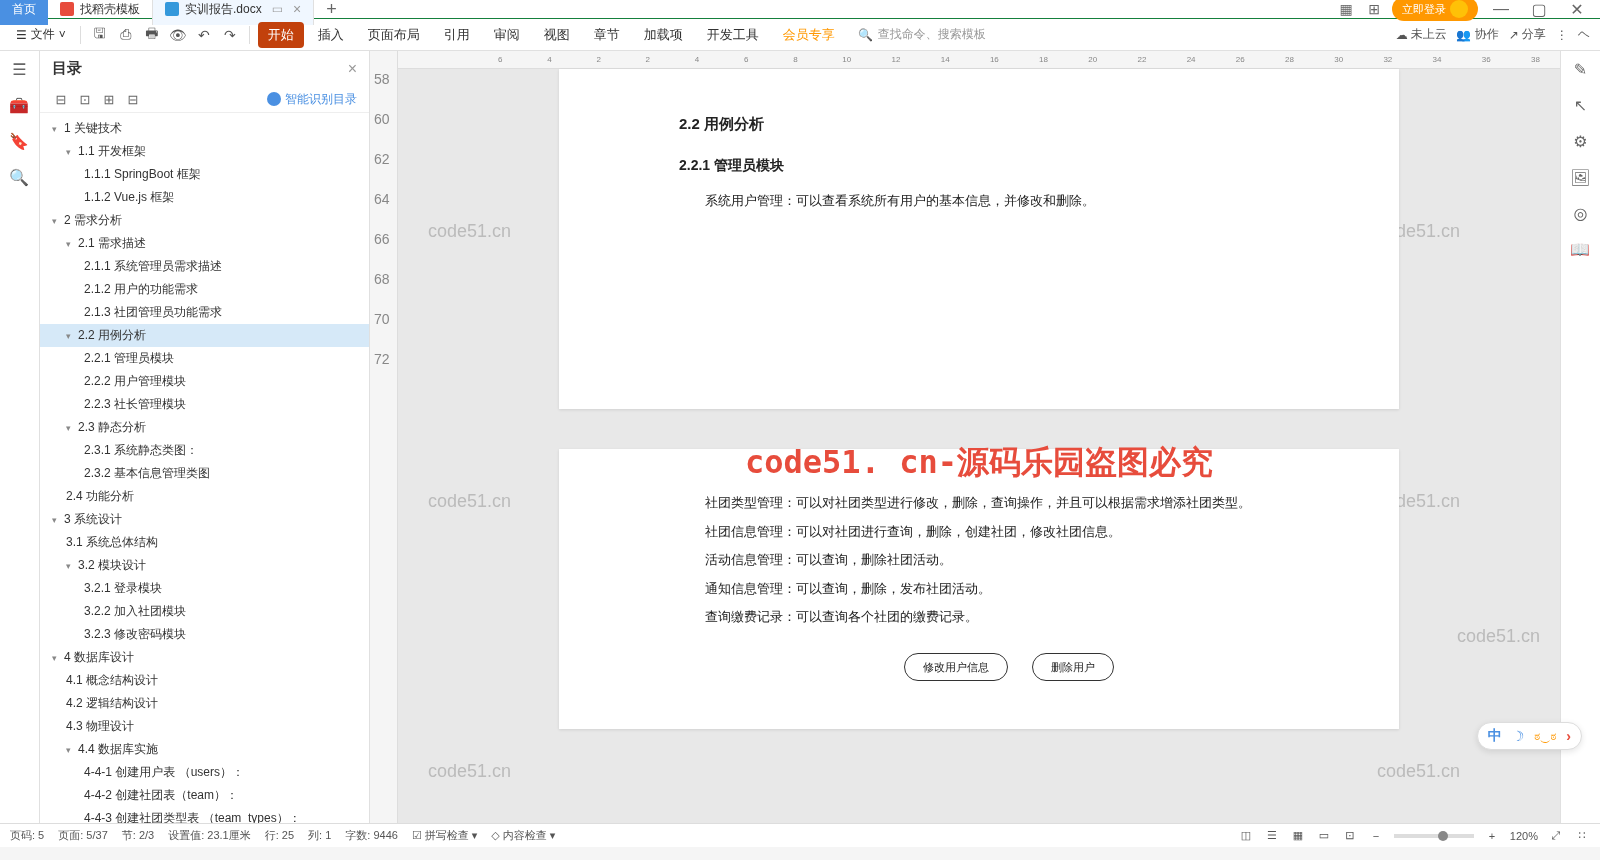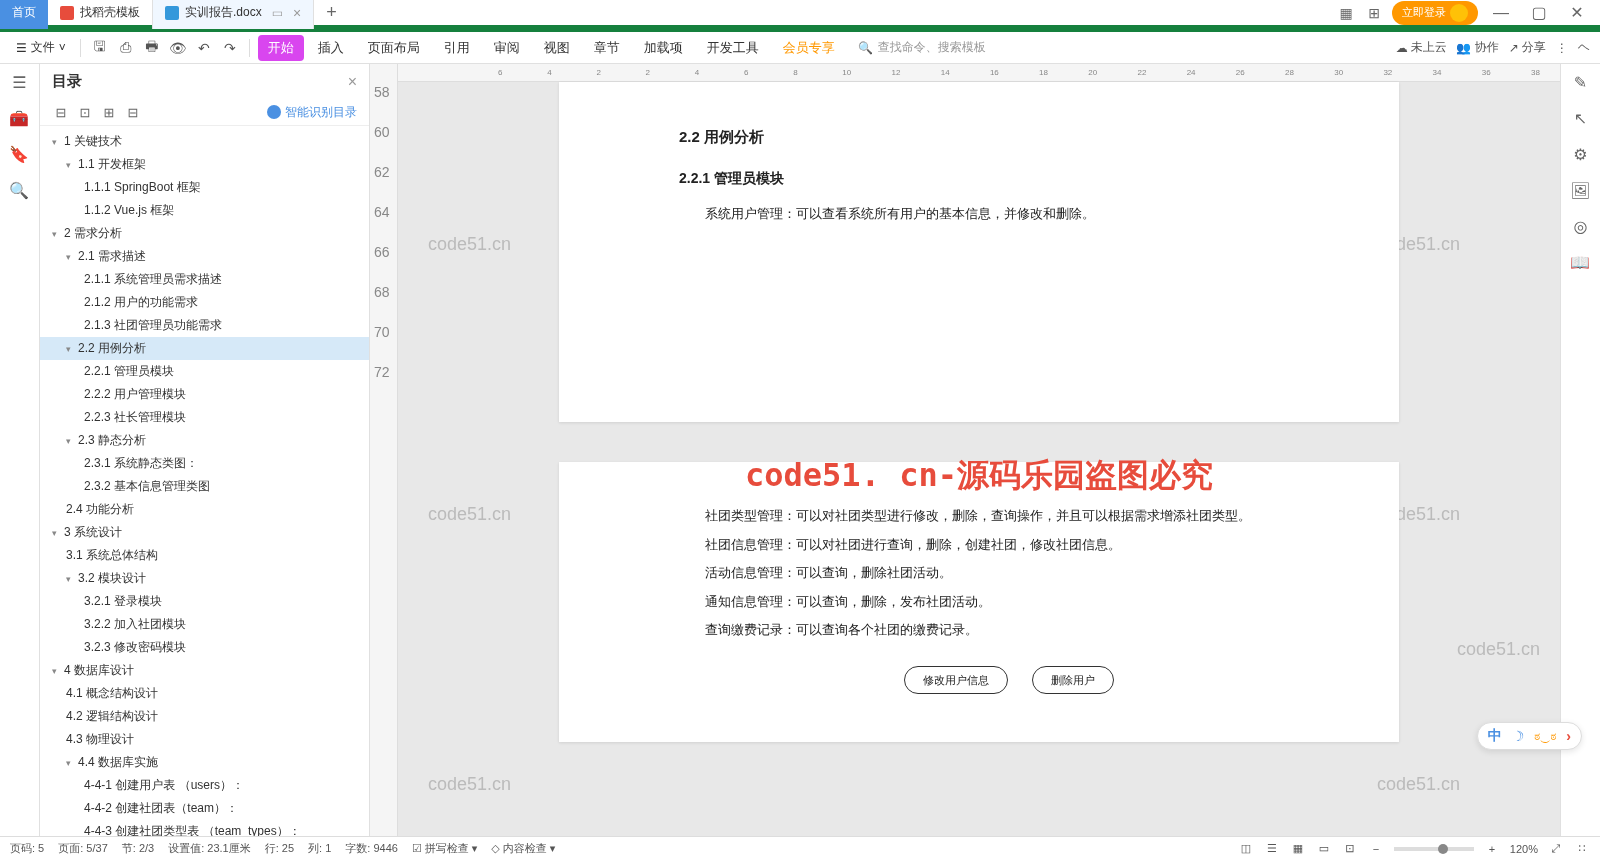--- a/index.html
+++ b/index.html
@@ -1,37 +1,37 @@
 <!DOCTYPE html>
 <html><head>
 <meta charset="utf-8">
 <style>
 * { margin: 0; padding: 0; box-sizing: border-box; font-family: "Microsoft YaHei", Arial, sans-serif; }
 body { width: 1600px; height: 860px; overflow: hidden; background: #f5f5f5; position: relative; }
-.titlebar { height: 32px; background: #fff; display: flex; align-items: center; border-bottom: 7px solid #15803d; }
+.titlebar { height: 19px; background: #fff; display: flex; align-items: center; border-bottom: 1px solid #15803d; }
 .tab { height: 32px; display: flex; align-items: center; padding: 0 12px; font-size: 12px; color: #333; border-right: 1px solid #e0e0e0; cursor: pointer; }
 .tab.home { background: #4a90e2; color: #fff; border: none; }
 .tab-icon { width: 14px; height: 14px; margin-right: 6px; border-radius: 2px; }
 .tab-icon.red { background: #e74c3c; }
 .tab-icon.blue { background: #3498db; }
 .tab-close { margin-left: 10px; color: #999; font-size: 14px; }
 .tab-restore { margin-left: 10px; color: #999; font-size: 12px; }
 .new-tab { padding: 0 12px; color: #666; font-size: 18px; cursor: pointer; }
 .titlebar-right { margin-left: auto; display: flex; align-items: center; gap: 8px; padding-right: 8px; }
 .tr-icon { width: 20px; height: 20px; display: flex; align-items: center; justify-content: center; color: #666; font-size: 14px; cursor: pointer; }
 .login-btn { background: #ff9800; color: #fff; padding: 3px 10px; border-radius: 12px; font-size: 11px; display: flex; align-items: center; gap: 4px; cursor: pointer; }
 .avatar { width: 18px; height: 18px; background: #ffc107; border-radius: 50%; }
 .win-btn { width: 30px; height: 28px; display: flex; align-items: center; justify-content: center; color: #666; cursor: pointer; }
 
 .toolbar { height: 32px; background: #fff; display: flex; align-items: center; padding: 0 10px; gap: 4px; border-bottom: 1px solid #e0e0e0; }
 .menu-btn { display: flex; align-items: center; gap: 4px; padding: 4px 6px; font-size: 12px; color: #333; cursor: pointer; }
 .tool-icon { width: 22px; height: 22px; display: flex; align-items: center; justify-content: center; color: #555; cursor: pointer; font-size: 14px; }
 .sep { width: 1px; height: 18px; background: #ddd; margin: 0 4px; }
 .ribbon-tab { padding: 4px 10px; font-size: 13px; color: #333; cursor: pointer; }
-.ribbon-tab.active { background: #d946ef; color: #fff; border-radius: 4px; }
+.ribbon-tab.active { background: #c2410c; color: #fff; border-radius: 4px; }
 .member { color: #ff9800; }
 .search-box { margin-left: 10px; display: flex; align-items: center; color: #999; font-size: 12px; gap: 4px; }
 .toolbar-right { margin-left: auto; display: flex; align-items: center; gap: 10px; font-size: 12px; color: #555; }
 .tr-item { display: flex; align-items: center; gap: 3px; cursor: pointer; }
 
 .main { display: flex; height: calc(100% - 64px - 24px); }
 .iconbar { width: 40px; background: #fff; border-right: 1px solid #e0e0e0; display: flex; flex-direction: column; align-items: center; padding-top: 8px; gap: 16px; }
 .iconbar-item { width: 20px; height: 20px; color: #666; cursor: pointer; display: flex; align-items: center; justify-content: center; }
 
 .sidebar { width: 330px; background: #fff; border-right: 1px solid #e0e0e0; display: flex; flex-direction: column; }

